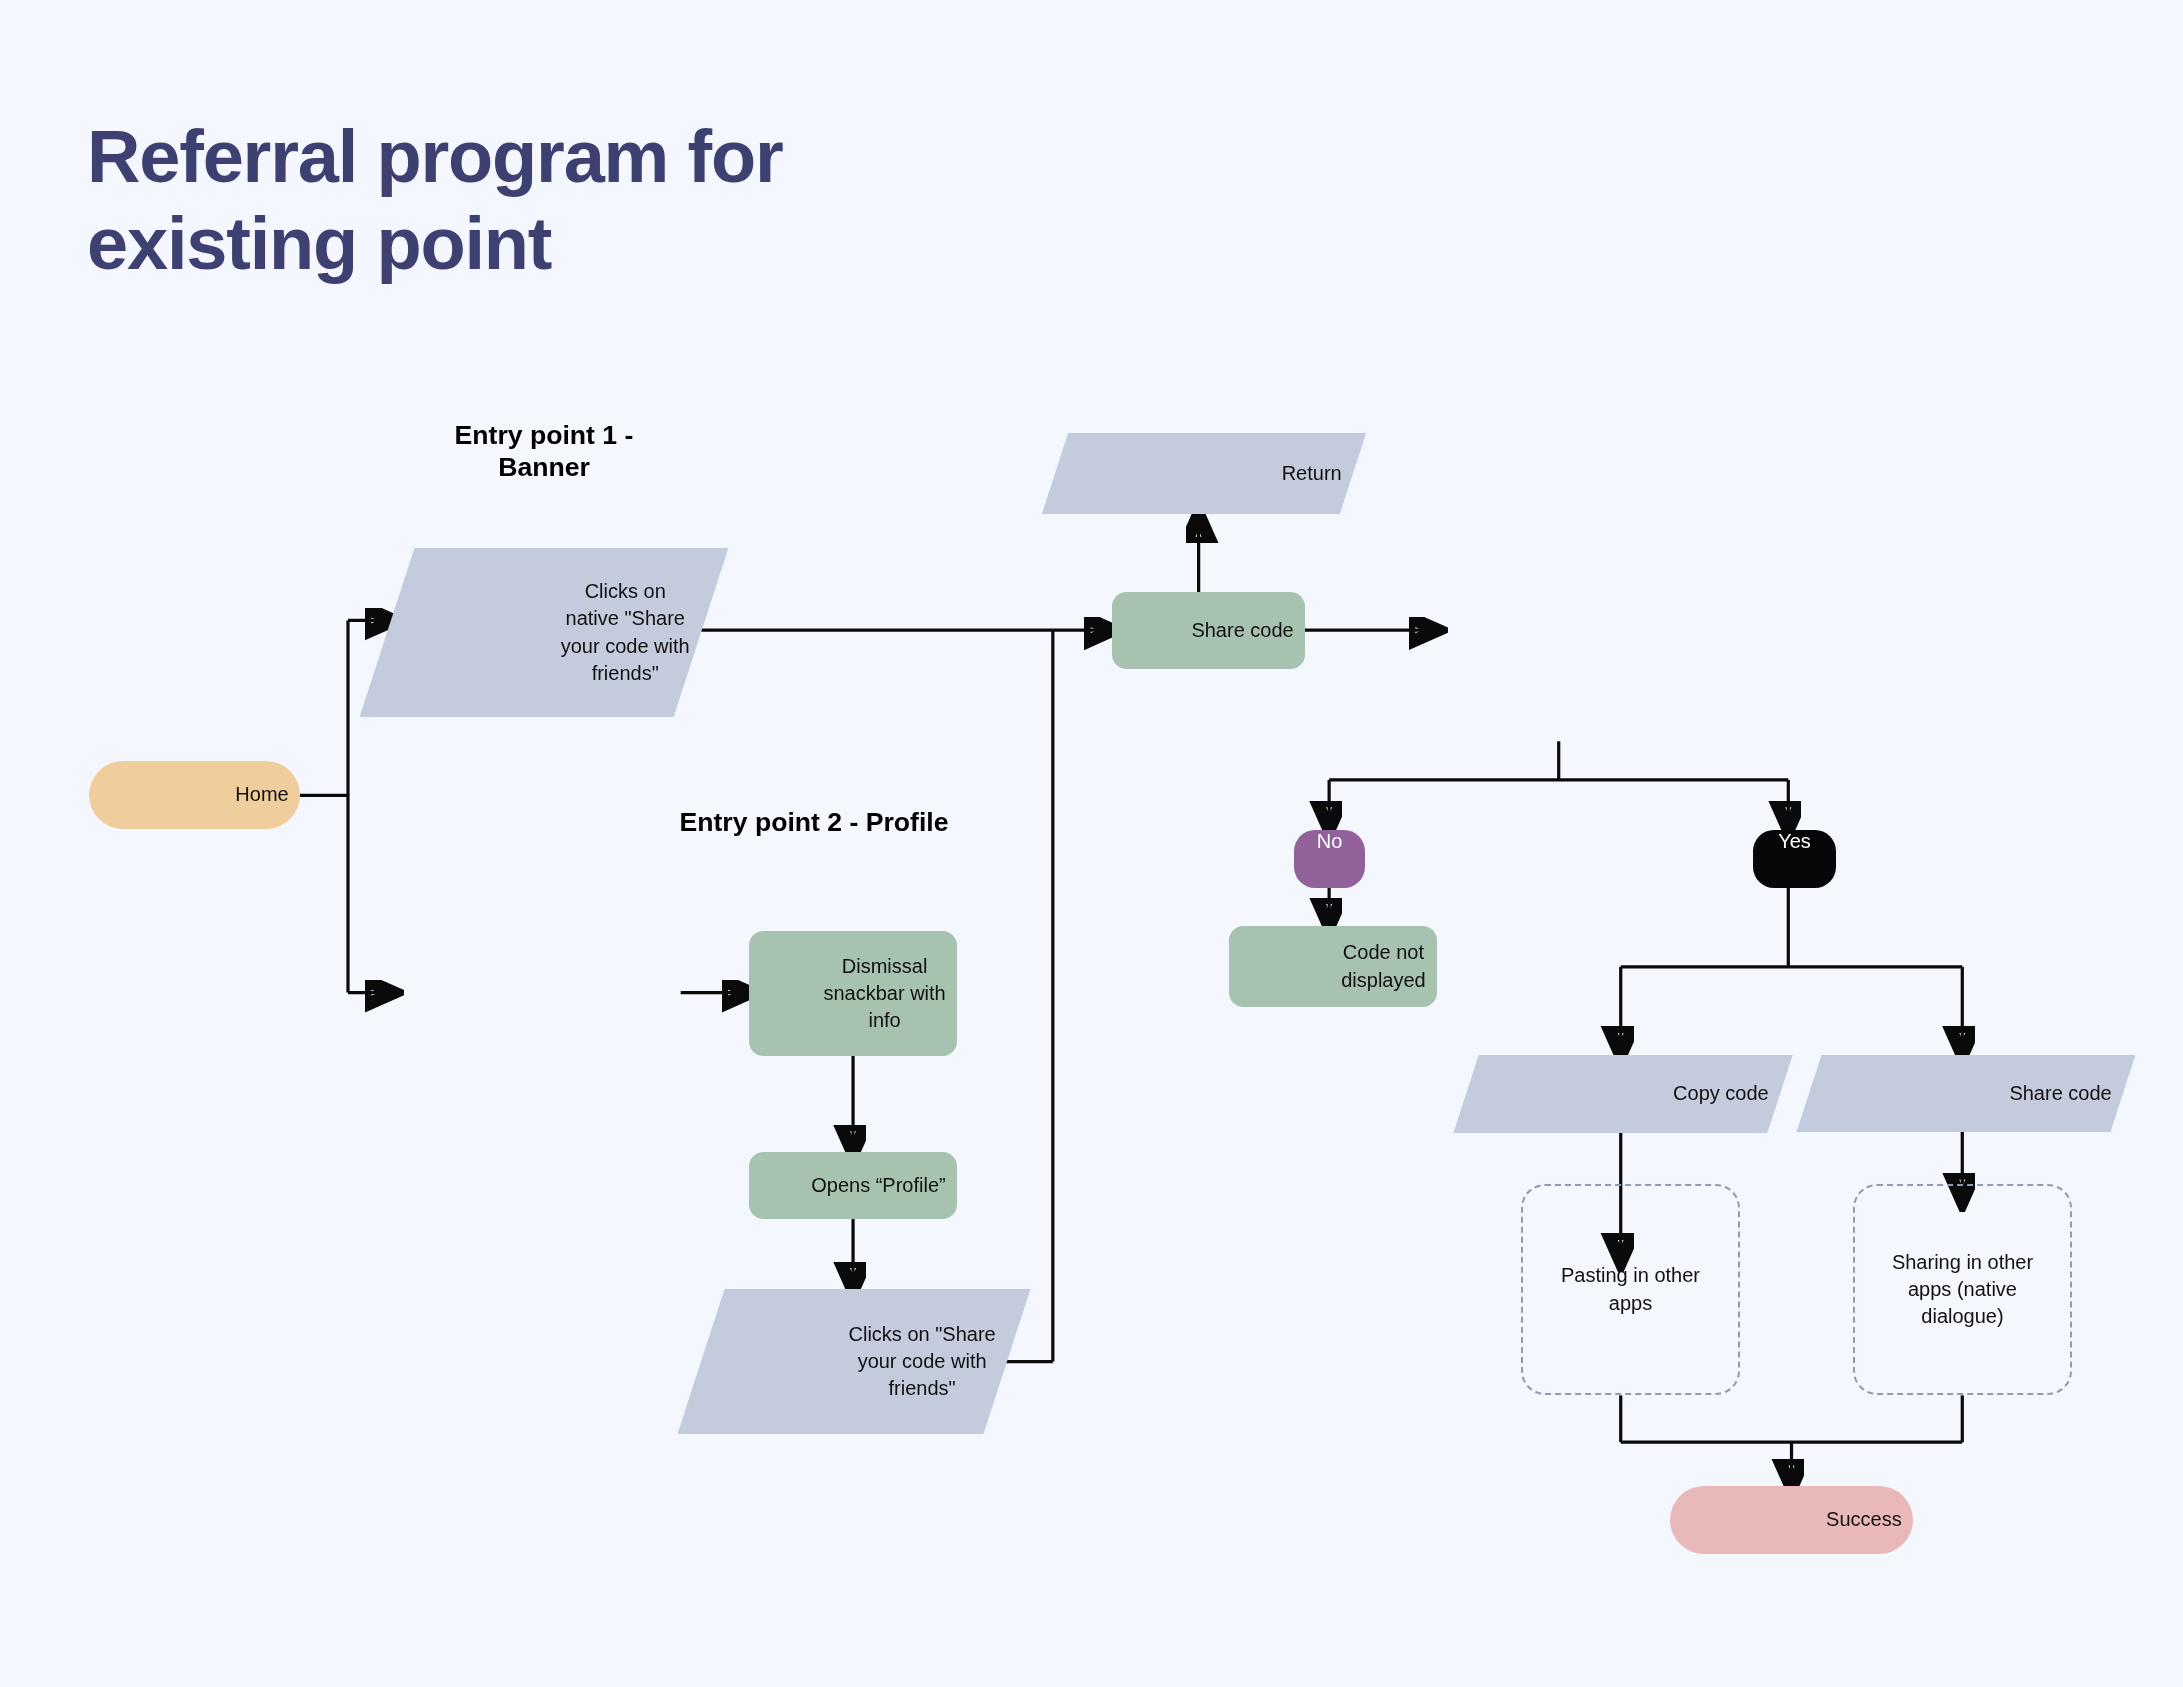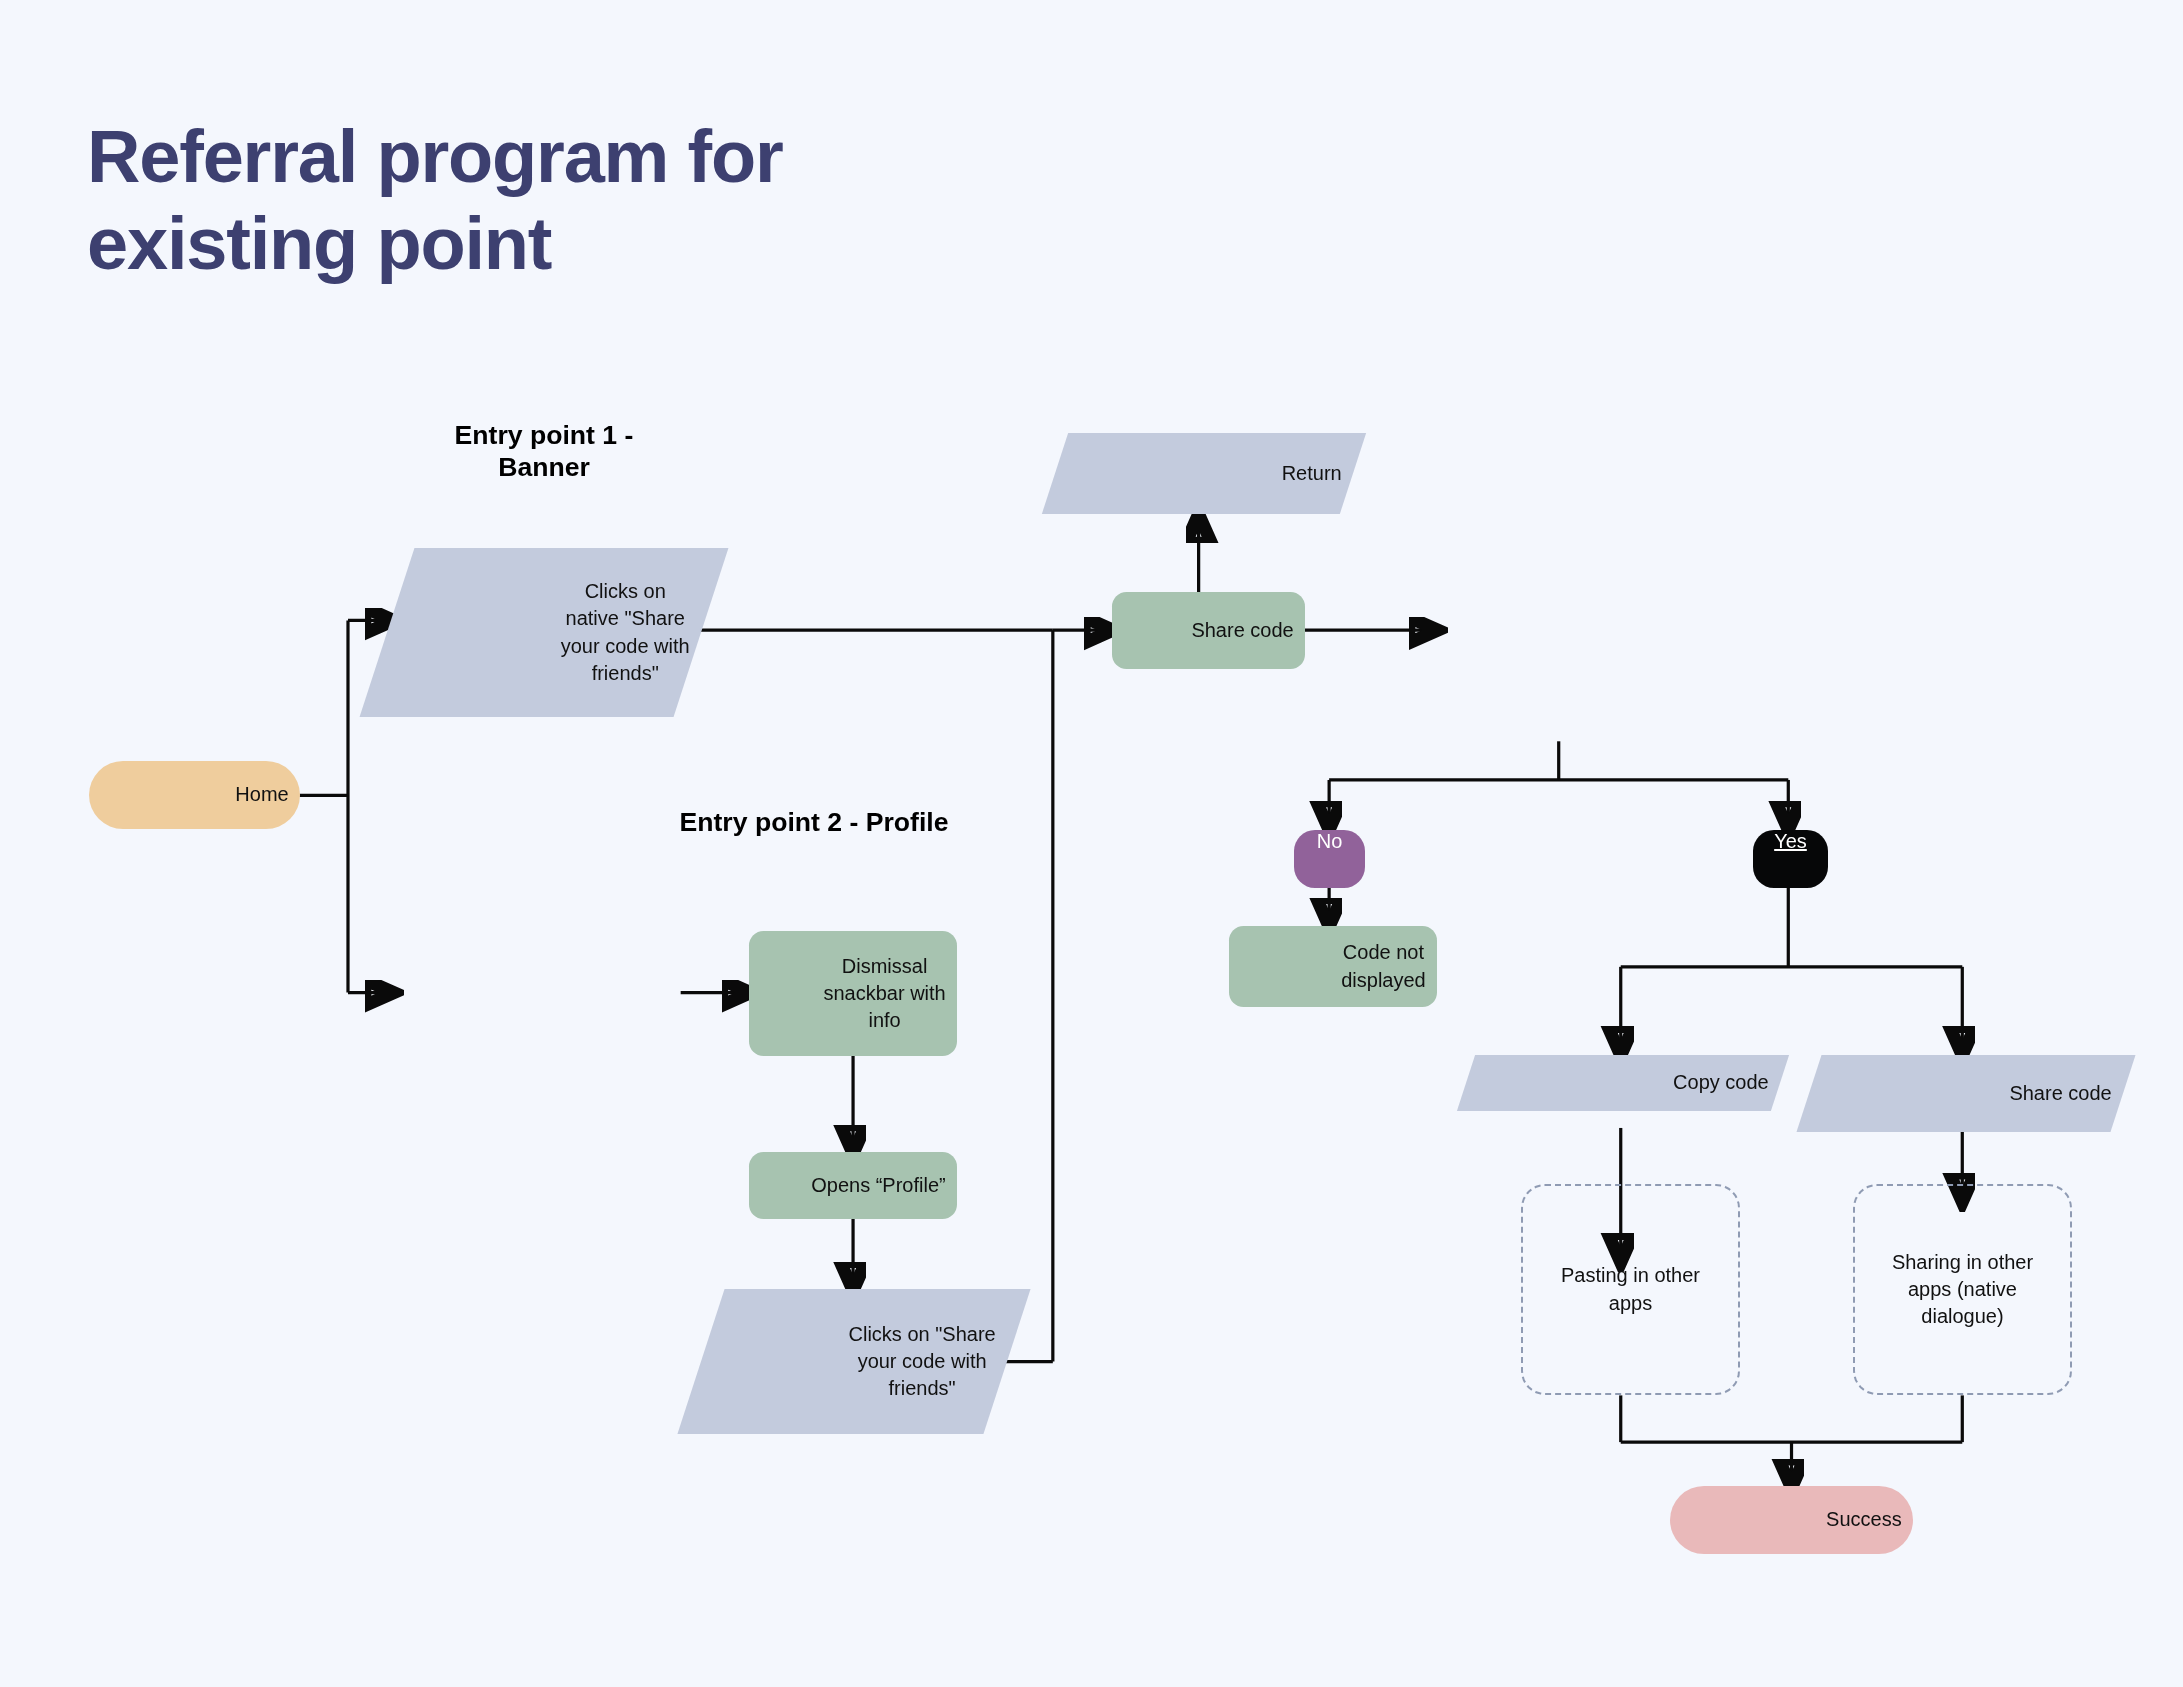--- a/index.html
+++ b/index.html
@@ -246,30 +246,30 @@
 
   <div class="node proc" style="left:1112px; top:592px; width:193px; height:77px;">
     <span class="lbl">Share code</span>
   </div>
 
 
   <div class="badge badge-no" style="left:1294px; top:830px; width:71px; height:58px;">
     <span>No</span>
   </div>
 
-  <div class="badge badge-yes" style="left:1753px; top:830px; width:75px; height:58px;text-decoration:underline;">
+  <div class="badge badge-yes" style="left:1753px; top:830px; width:83px; height:58px;">
     <span>Yes</span>
   </div>
 
   <div class="node proc" style="left:1229px; top:926px; width:208px; height:81px;">
     <span class="lbl">Code not
 displayed</span>
   </div>
 
-  <div class="node para" style="left:1466px; top:1055px; width:314px; height:56px;">
+  <div class="node para" style="left:1466px; top:1055px; width:314px; height:78px;">
     <div class="shape"></div>
     <span class="lbl">Copy code</span>
   </div>
 
   <div class="node para" style="left:1809px; top:1055px; width:314px; height:77px;">
     <div class="shape"></div>
     <span class="lbl">Share code</span>
   </div>
 
   <div class="dashed" style="left:1521px; top:1184px; width:219px; height:211px;">

